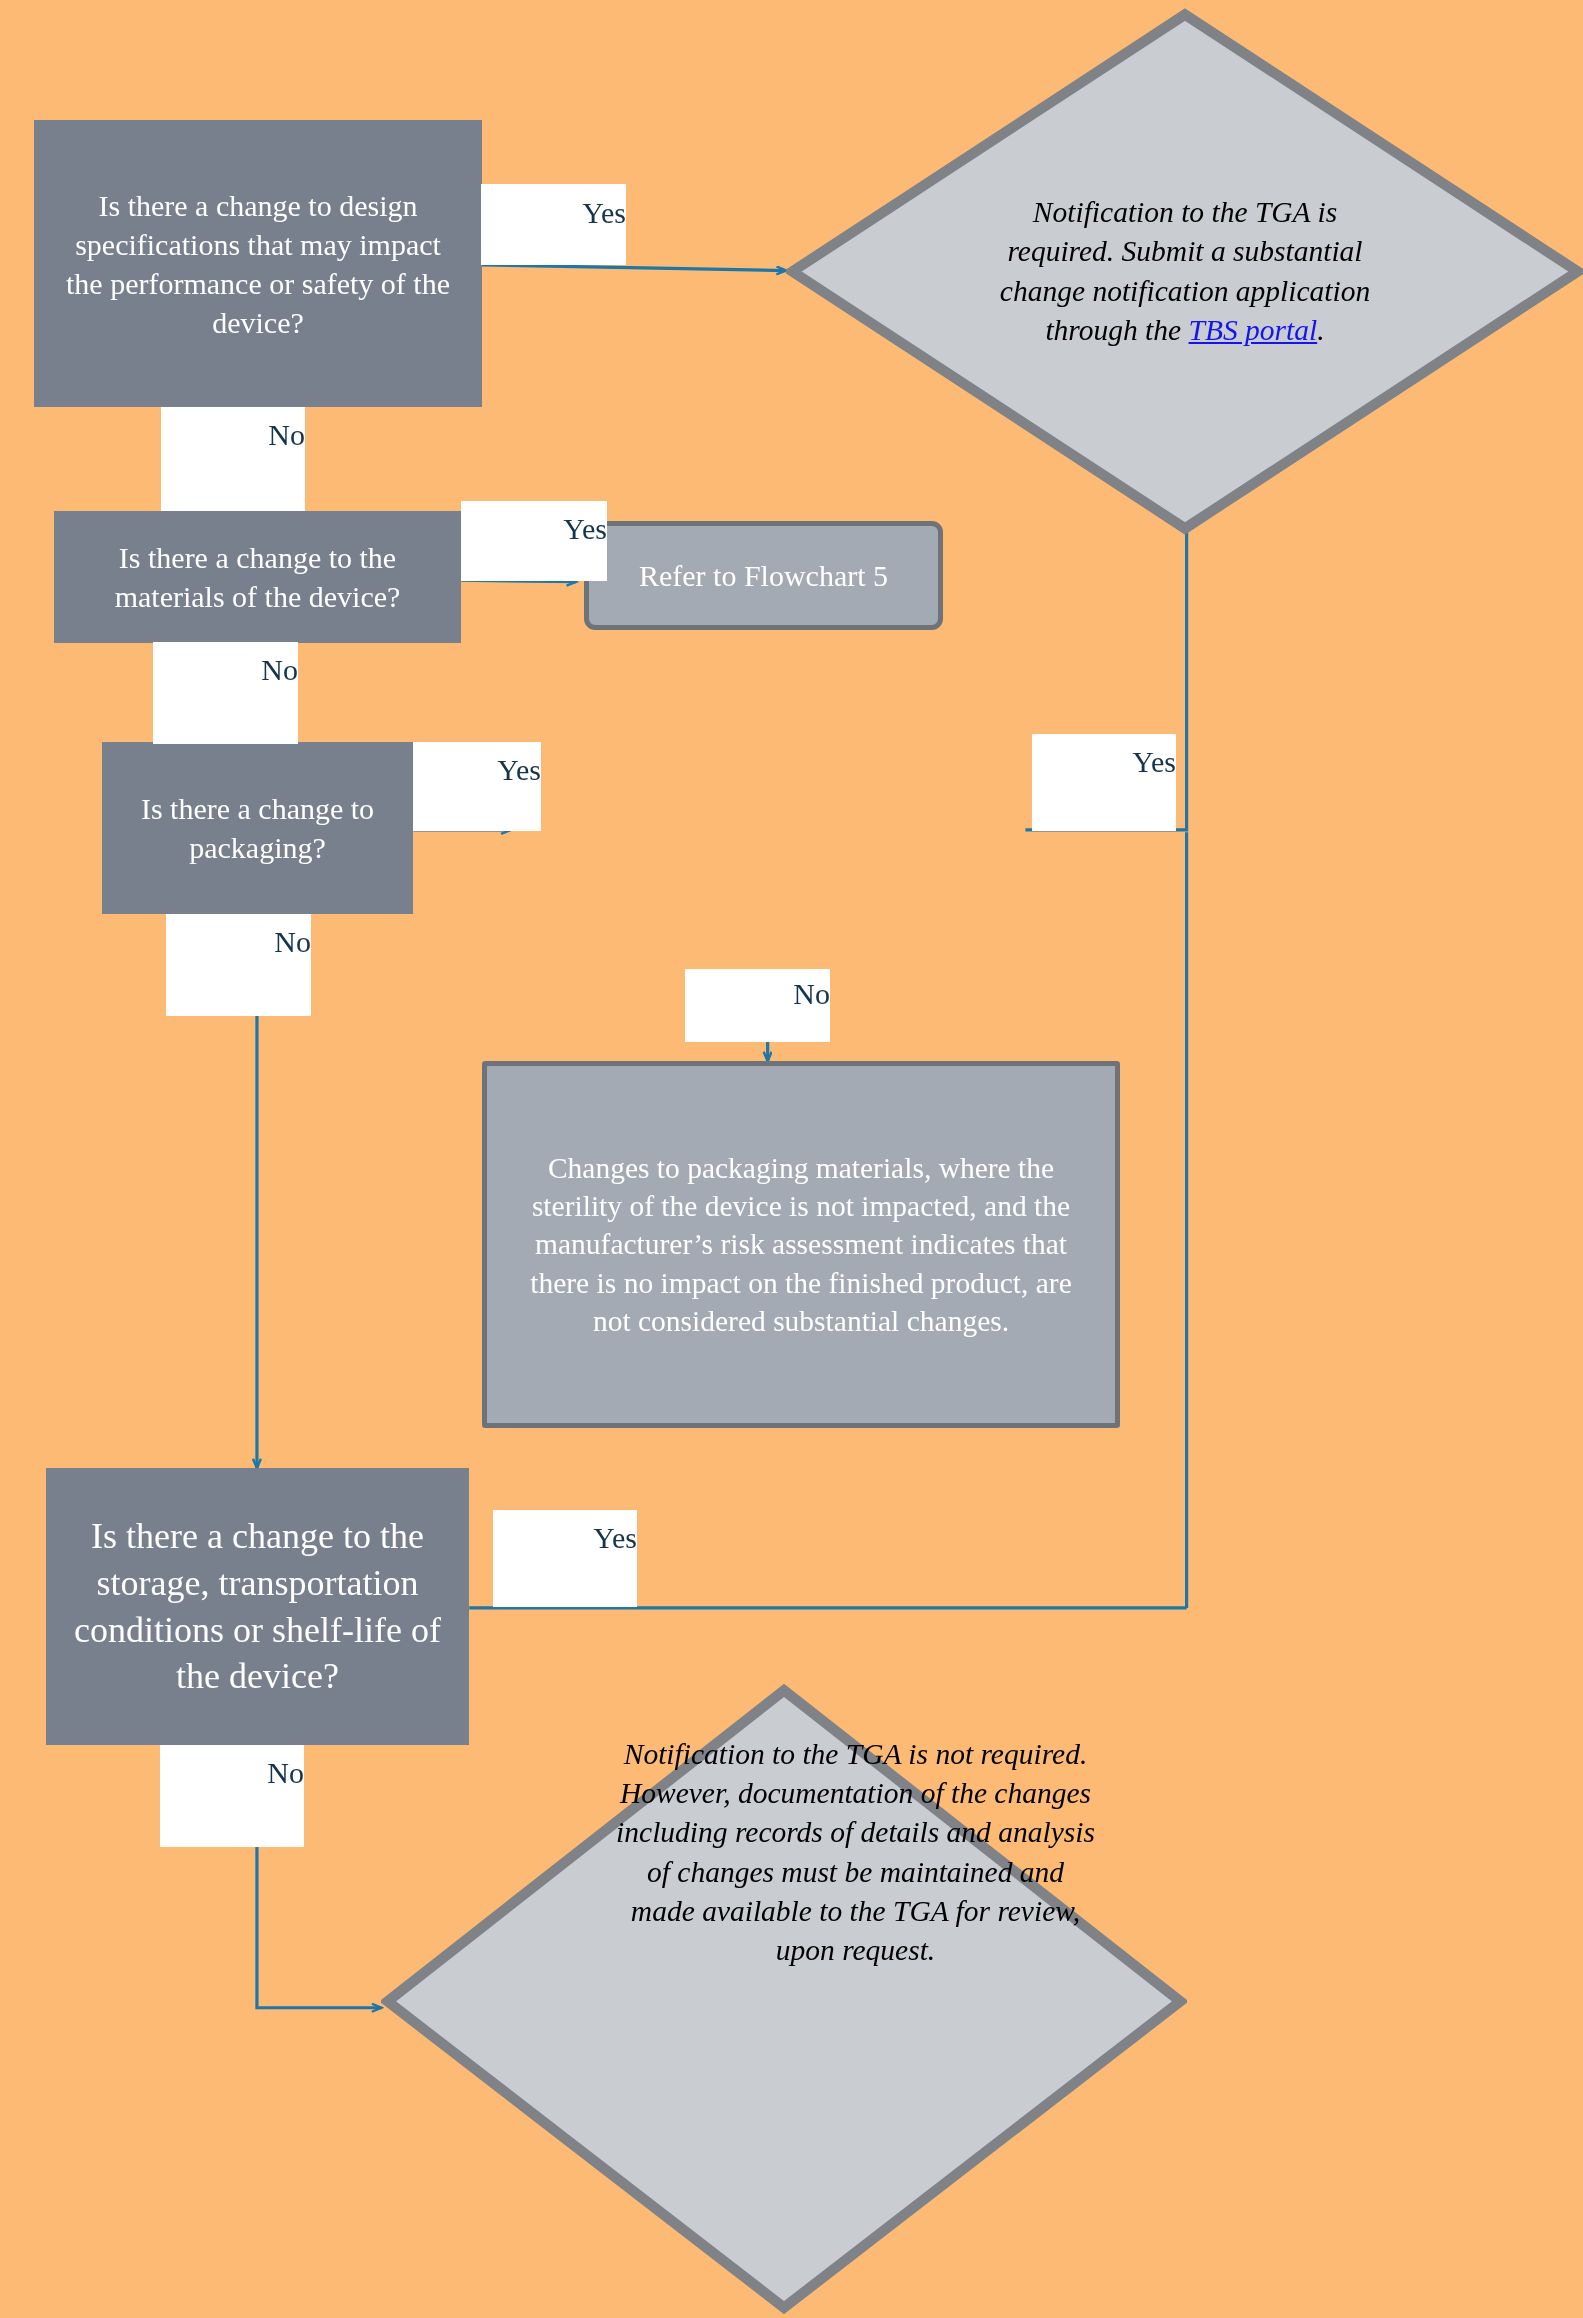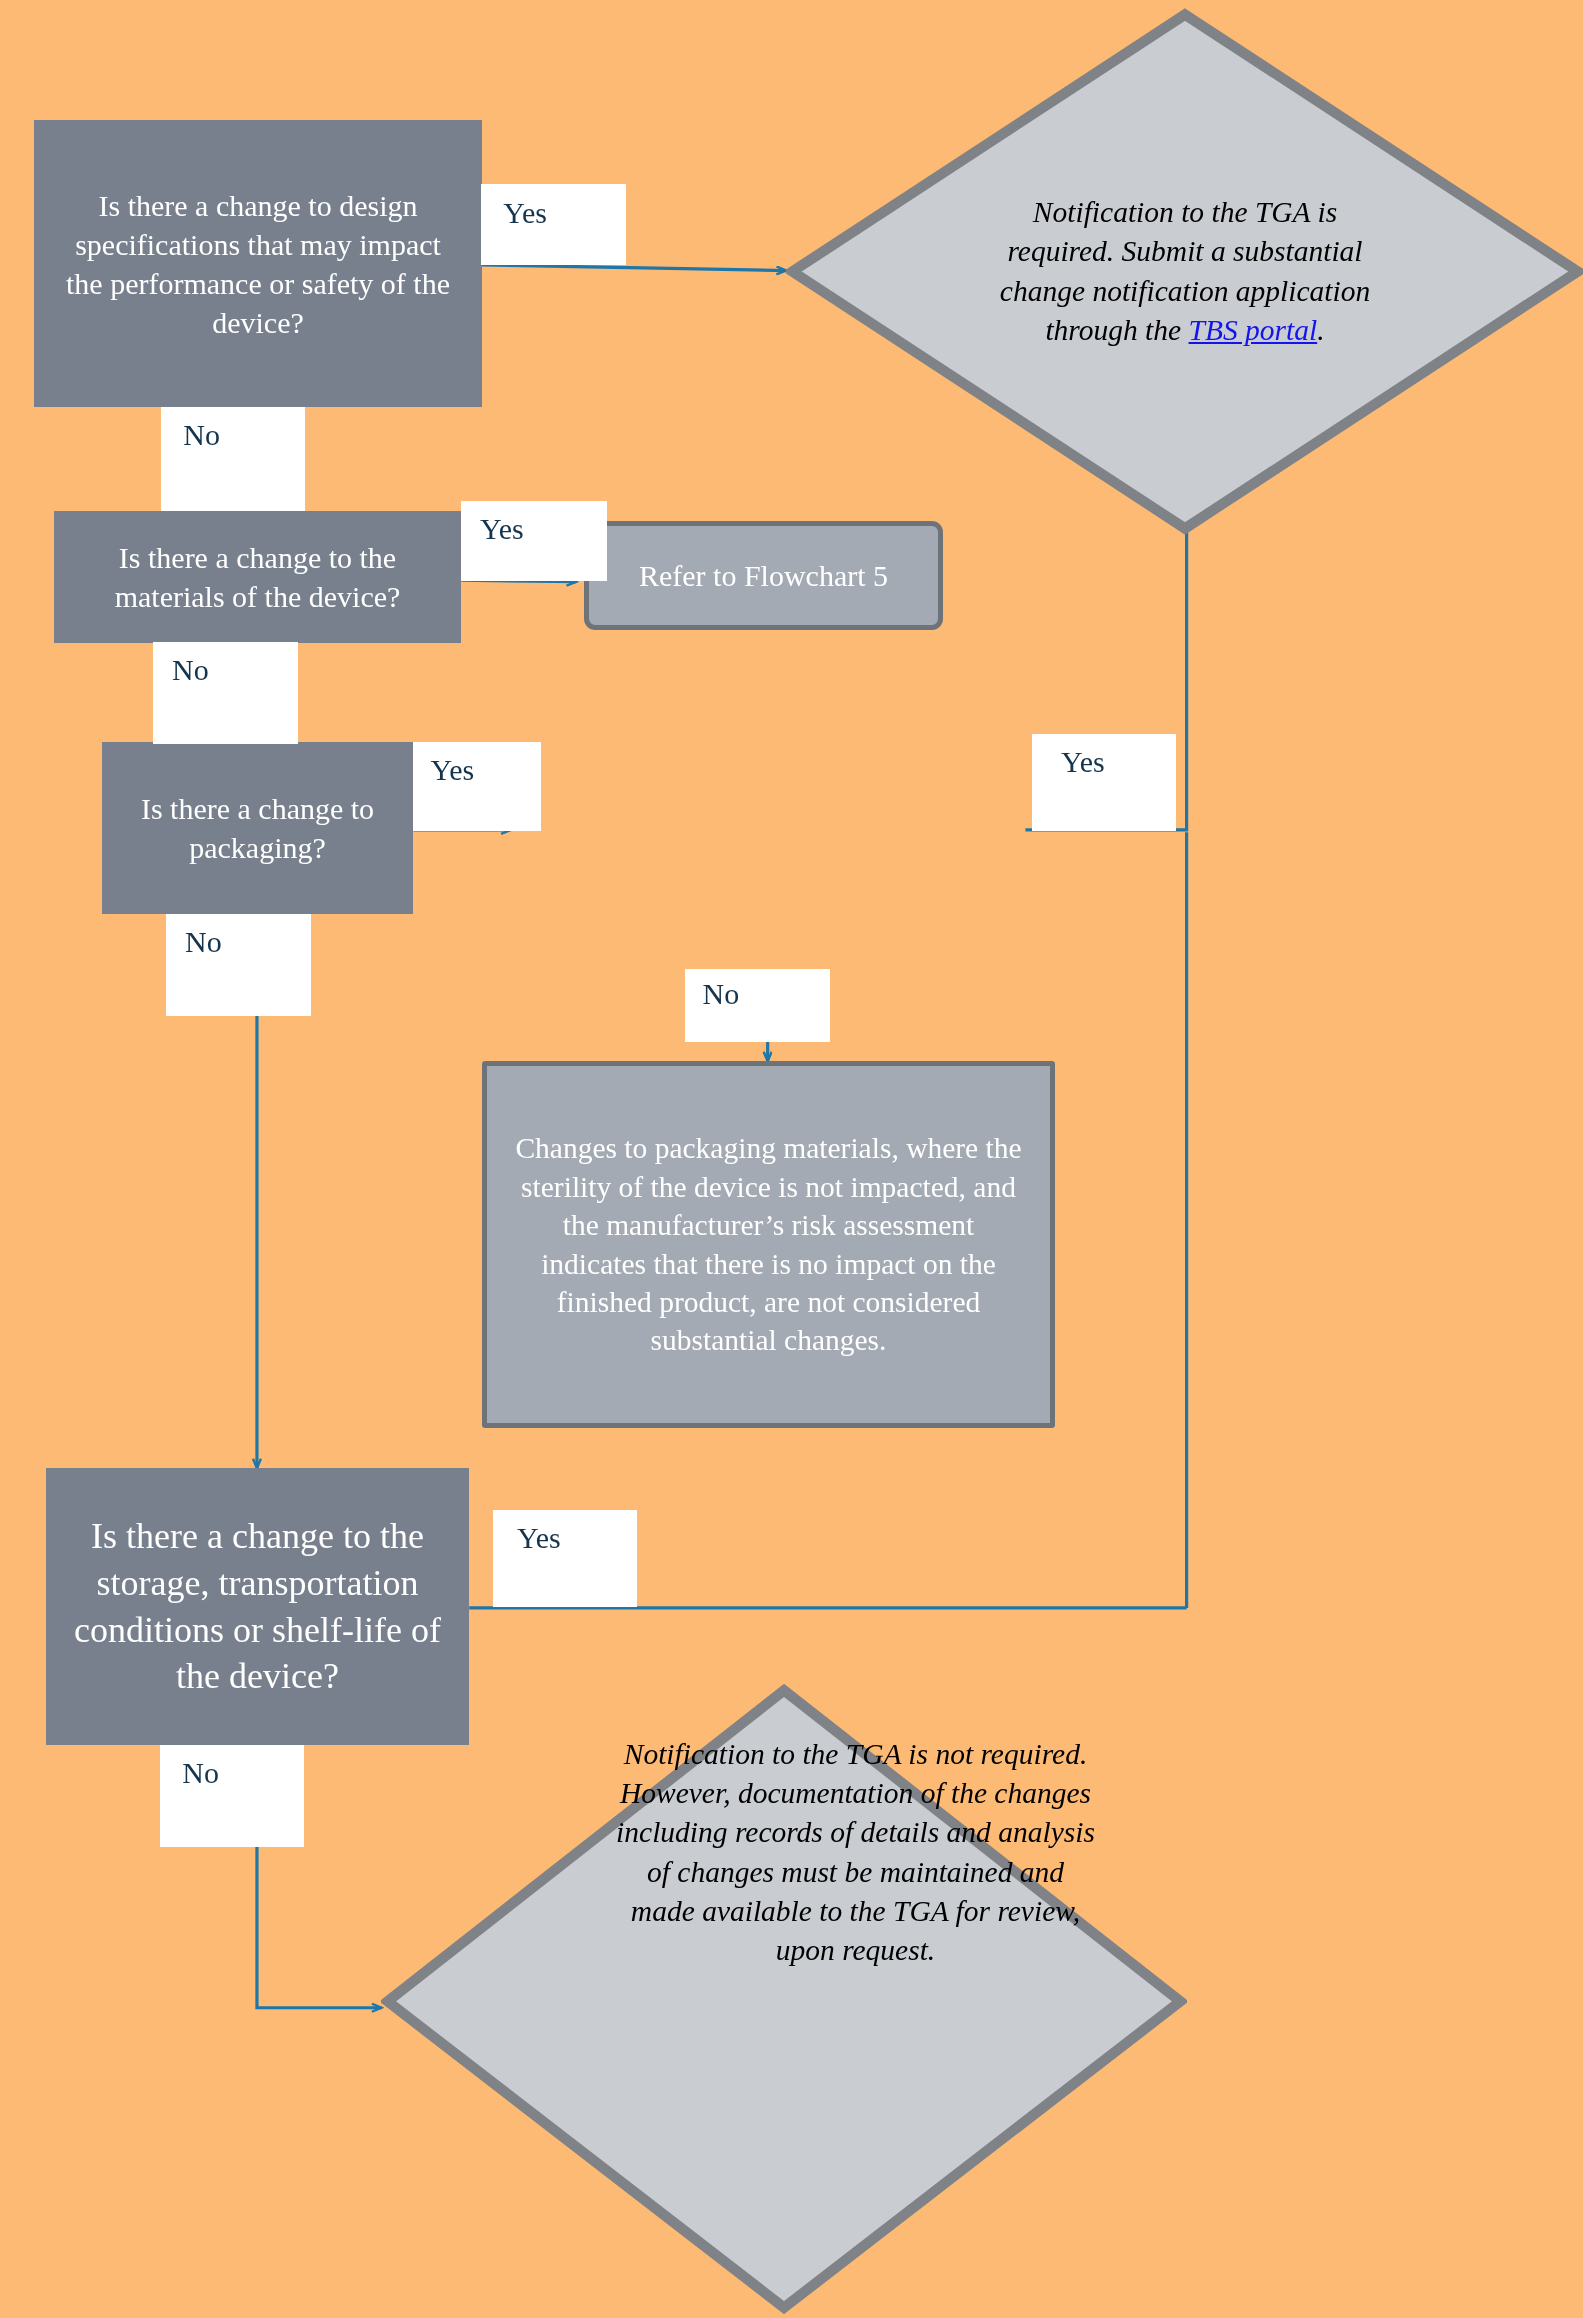--- a/index.html
+++ b/index.html
@@ -72,21 +72,21 @@
     text-decoration: underline;
   }
 
   
   .edge-label {
     position: absolute;
     background: #ffffff;
     color: #15344D;
     display: flex;
     align-items: flex-start;
-    justify-content: flex-start;
+    justify-content: flex-end;
     box-sizing: border-box;
     line-height: 1;
   }
   .edge-label > span { display: block; }
 
   
   #wires {
     position: absolute;
     left: 0; top: 0;
     width: 1584px;
@@ -142,21 +142,21 @@
 
 
   <div class="node decision" style="left:46px; top:1468px; width:423px; height:277px; font-size:36px; padding:0 21px;">
     <span>Is there a change to the storage, transportation conditions or shelf-life of the device?</span>
   </div>
 
   <div class="node refbox" style="left:584px; top:521px; width:359px; height:109px; font-size:30px; padding:0 14.4px;">
     <span>Refer to Flowchart 5</span>
   </div>
 
-  <div class="node infobox" style="left:482px; top:1061px; width:573px; height:367px; font-size:29.5px; padding:0 24px;">
+  <div class="node infobox" style="left:482px; top:1061px; width:638px; height:367px; font-size:29.5px; padding:0 24px;">
     <span>Changes to packaging materials, where the sterility of the device is not impacted, and the manufacturer’s risk assessment indicates that there is no impact on the finished product, are not considered substantial changes.</span>
   </div>
 
   <div class="diamond-wrap" style="left:786px; top:8px; width:798px; height:527px;">
     <svg width="798" height="527" viewBox="0 0 1000 660" xmlns="http://www.w3.org/2000/svg">
       <polygon points="500,8 992,330 500,652 8,330" fill="#C9CCD1" stroke="#7F8286" stroke-width="13"></polygon>
     </svg>
     <div class="diamond-text" style="font-size:29.5px;">
       <span style="padding:0 199px;">
         <span>Notification to the TGA is required.  Submit a substantial change notification application through the </span><a class="tbs-link" href="#">TBS portal</a><span>.</span>

